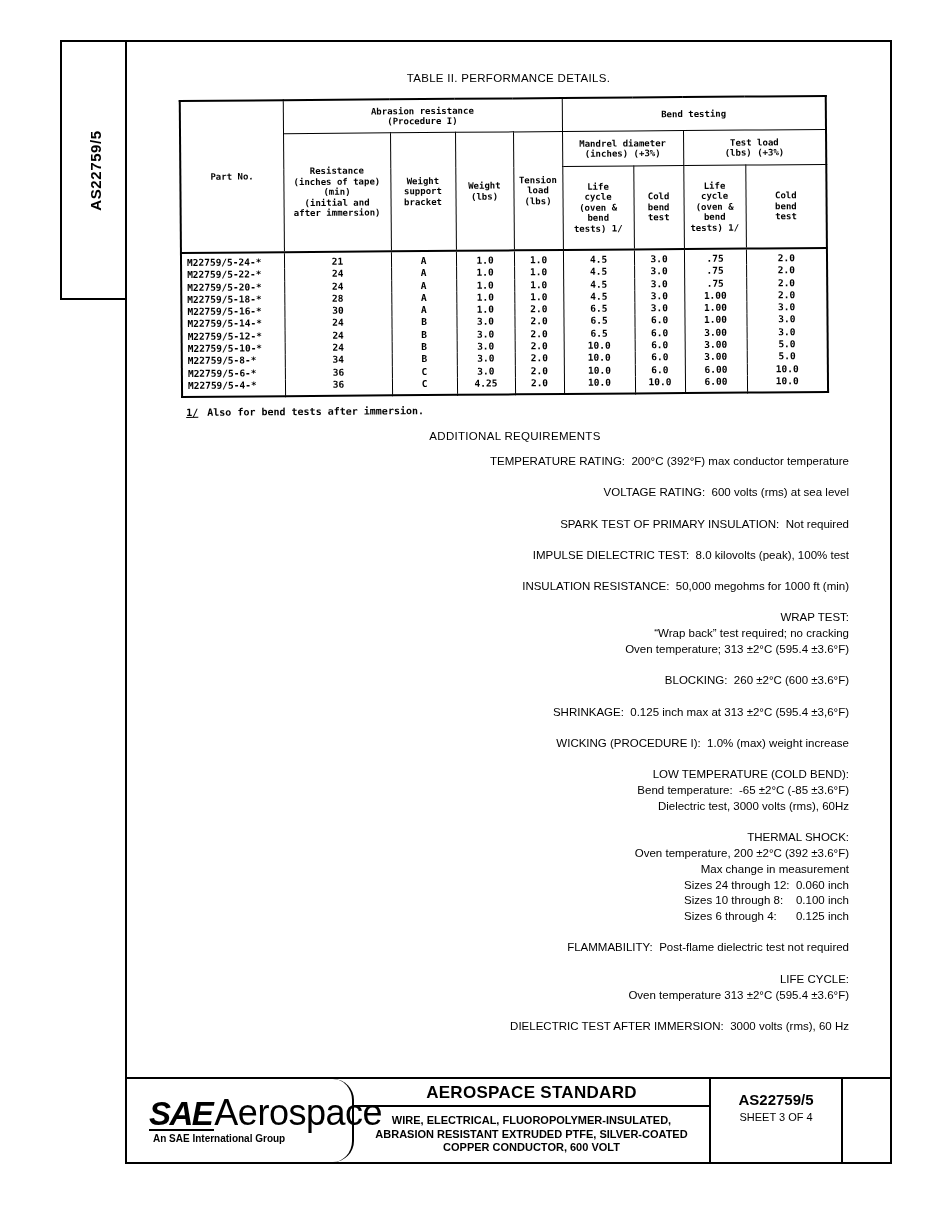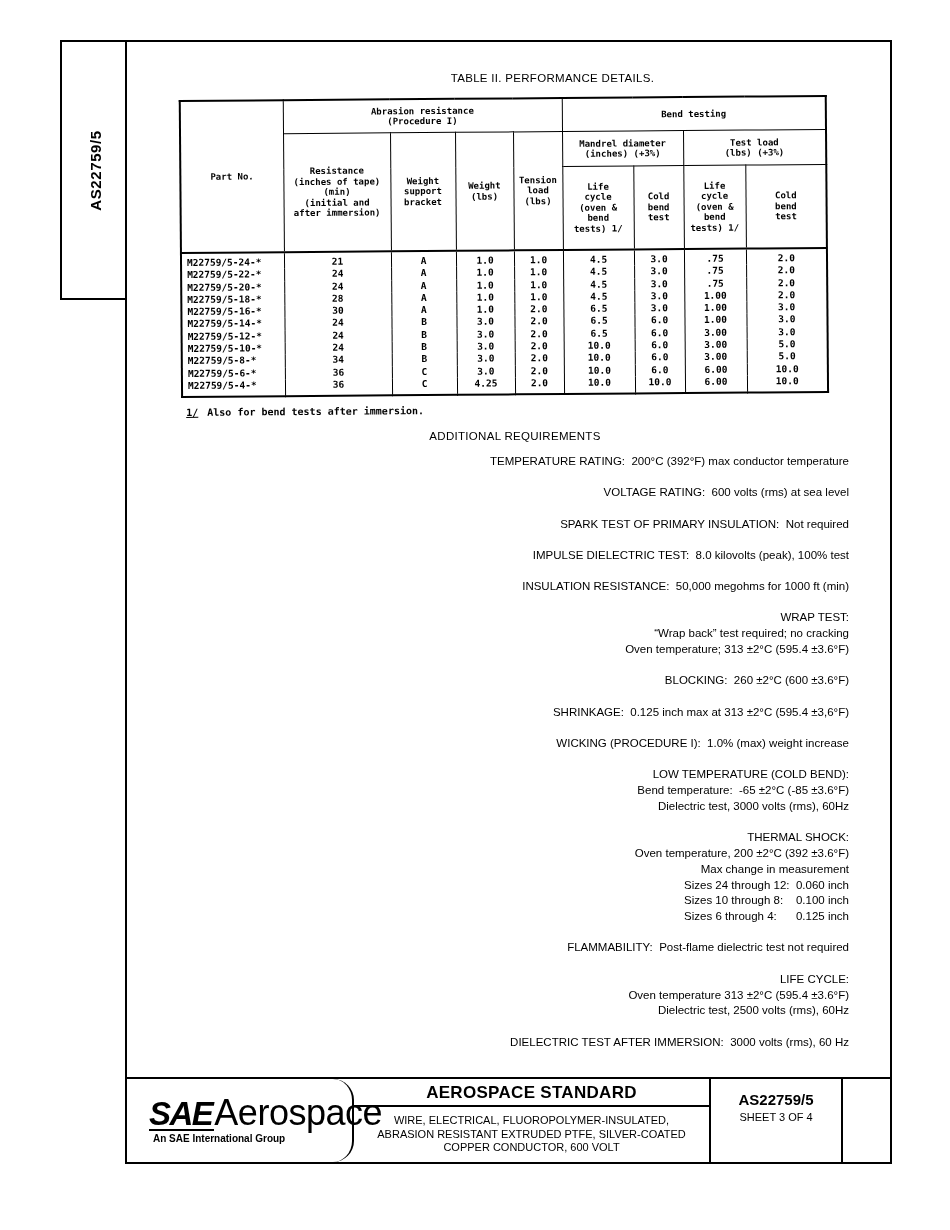--- a/index.html
+++ b/index.html
@@ -9,21 +9,21 @@
   }
   .side-box{
     position:absolute;left:60px;top:40px;width:67px;height:256px;
     border:2px solid #000;display:flex;align-items:center;justify-content:center;background:#fff;
   }
   .side-text{transform:rotate(-90deg);white-space:nowrap;font-weight:bold;font-size:15px;letter-spacing:.6px;}
   .frame{
     position:absolute;left:125px;top:40px;width:763px;height:1120px;
     border:2px solid #000;background:#fff;
   }
-  .table-title{position:absolute;top:30px;left:0;width:100%;text-align:center;font-size:11.5px;letter-spacing:.3px;padding-left:44px;}
+  .table-title{position:absolute;top:30px;left:0;width:100%;text-align:center;font-size:11.5px;letter-spacing:.3px;}
   .table-wrap{position:absolute;left:53px;top:58px;width:648px;transform:rotate(-0.45deg);transform-origin:left center;}
   table.perf{border-collapse:collapse;table-layout:fixed;width:646px;border:2px solid #000;
     font-family:"DejaVu Sans Mono",monospace;font-weight:bold;}
   table.perf th,table.perf td{border:1px solid #000;overflow:hidden;}
   table.perf th{font-size:9px;line-height:10.5px;text-align:center;vertical-align:middle;
     white-space:pre-line;padding:2px 1px;font-weight:bold;}
   tr.h1 th{height:28px;}
   tr.h2 th{height:30px;}
   tr.h3 th{height:78px;}
   table.perf tbody td{font-size:9.5px;line-height:12.3px;text-align:center;padding:0;
@@ -47,21 +47,21 @@
     justify-content:center;padding-left:22px;border-radius:21px;}
   .logo{display:flex;align-items:baseline;}
   .sae{font-style:italic;font-weight:bold;font-size:33px;letter-spacing:-1.5px;line-height:30px;
     border-bottom:2px solid #000;padding-right:2px;}
   .aero{font-size:36px;line-height:30px;letter-spacing:-.5px;}
   .tagline{font-size:10px;margin-top:2px;padding-left:4px;font-weight:bold;}
   .title-cell{width:355px;border-right:2px solid #000;display:flex;flex-direction:column;}
   .std-label{font-size:17px;font-weight:bold;text-align:center;padding-top:4px;height:22px;
     border-bottom:2px solid #000;letter-spacing:.3px;}
   .std-title{flex:1;display:flex;flex-direction:column;justify-content:center;text-align:center;
-    font-size:11px;line-height:13.5px;}
+    font-size:11px;line-height:13.5px;font-weight:bold;}
   .doc-cell{width:130px;border-right:2px solid #000;text-align:center;}
   .doc-num{font-size:15px;font-weight:bold;margin-top:12px;}
   .sheet{font-size:11px;margin-top:3px;}
   .end-cell{flex:1;}
 </style>
 </head>
 <body>
 
 <div class="side-box">
   <span class="side-text">AS22759/5</span>
@@ -302,21 +302,20 @@
       <div class="req-line ind2">Sizes 24 through 12:  0.060 inch</div>
       <div class="req-line ind2">Sizes 10 through 8:    0.100 inch</div>
       <div class="req-line ind2">Sizes 6 through 4:      0.125 inch</div>
     </div>
     <div class="req-block">
       <div class="req-line">FLAMMABILITY:  Post-flame dielectric test not required</div>
     </div>
     <div class="req-block">
       <div class="req-line">LIFE CYCLE:</div>
       <div class="req-line ind1">Oven temperature 313 ±2°C (595.4 ±3.6°F)</div>
-      <div class="req-line ind1">Dielectric test, 2500 volts (rms), 60Hz</div>
     </div>
     <div class="req-block">
       <div class="req-line">DIELECTRIC TEST AFTER IMMERSION:  3000 volts (rms), 60 Hz</div>
     </div>
   </div>
 
   <div class="footer">
     <div class="cell logo-cell">
       <div class="logo">
         <span class="sae">SAE</span>

